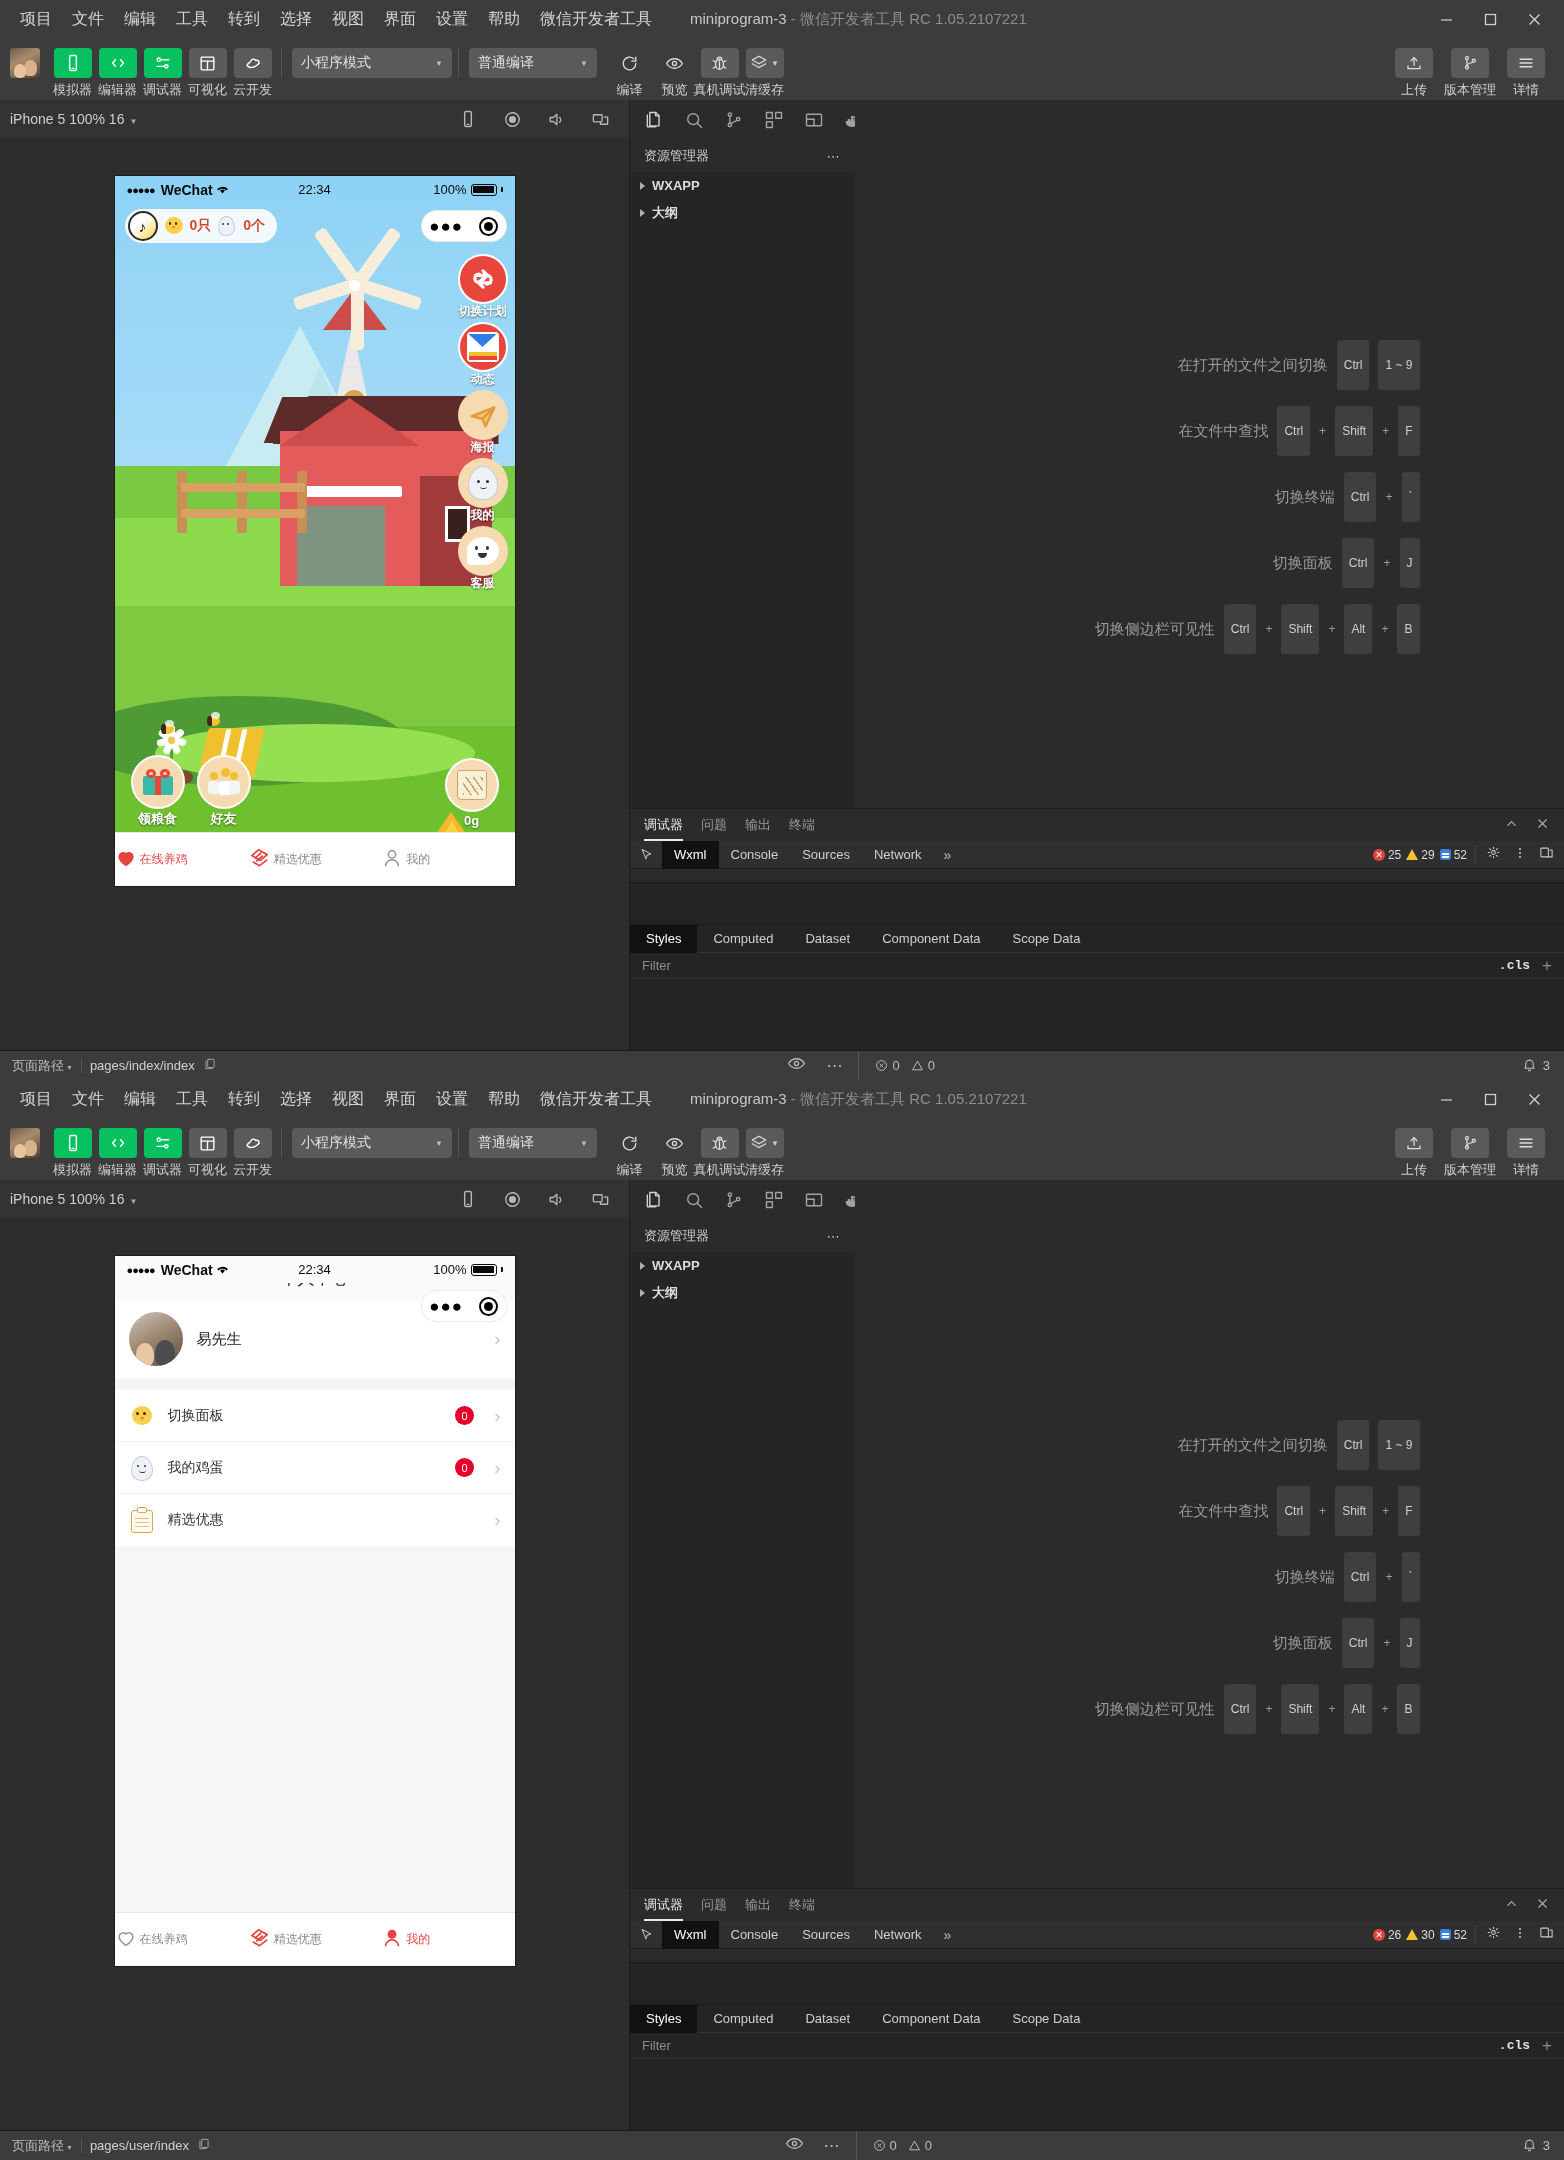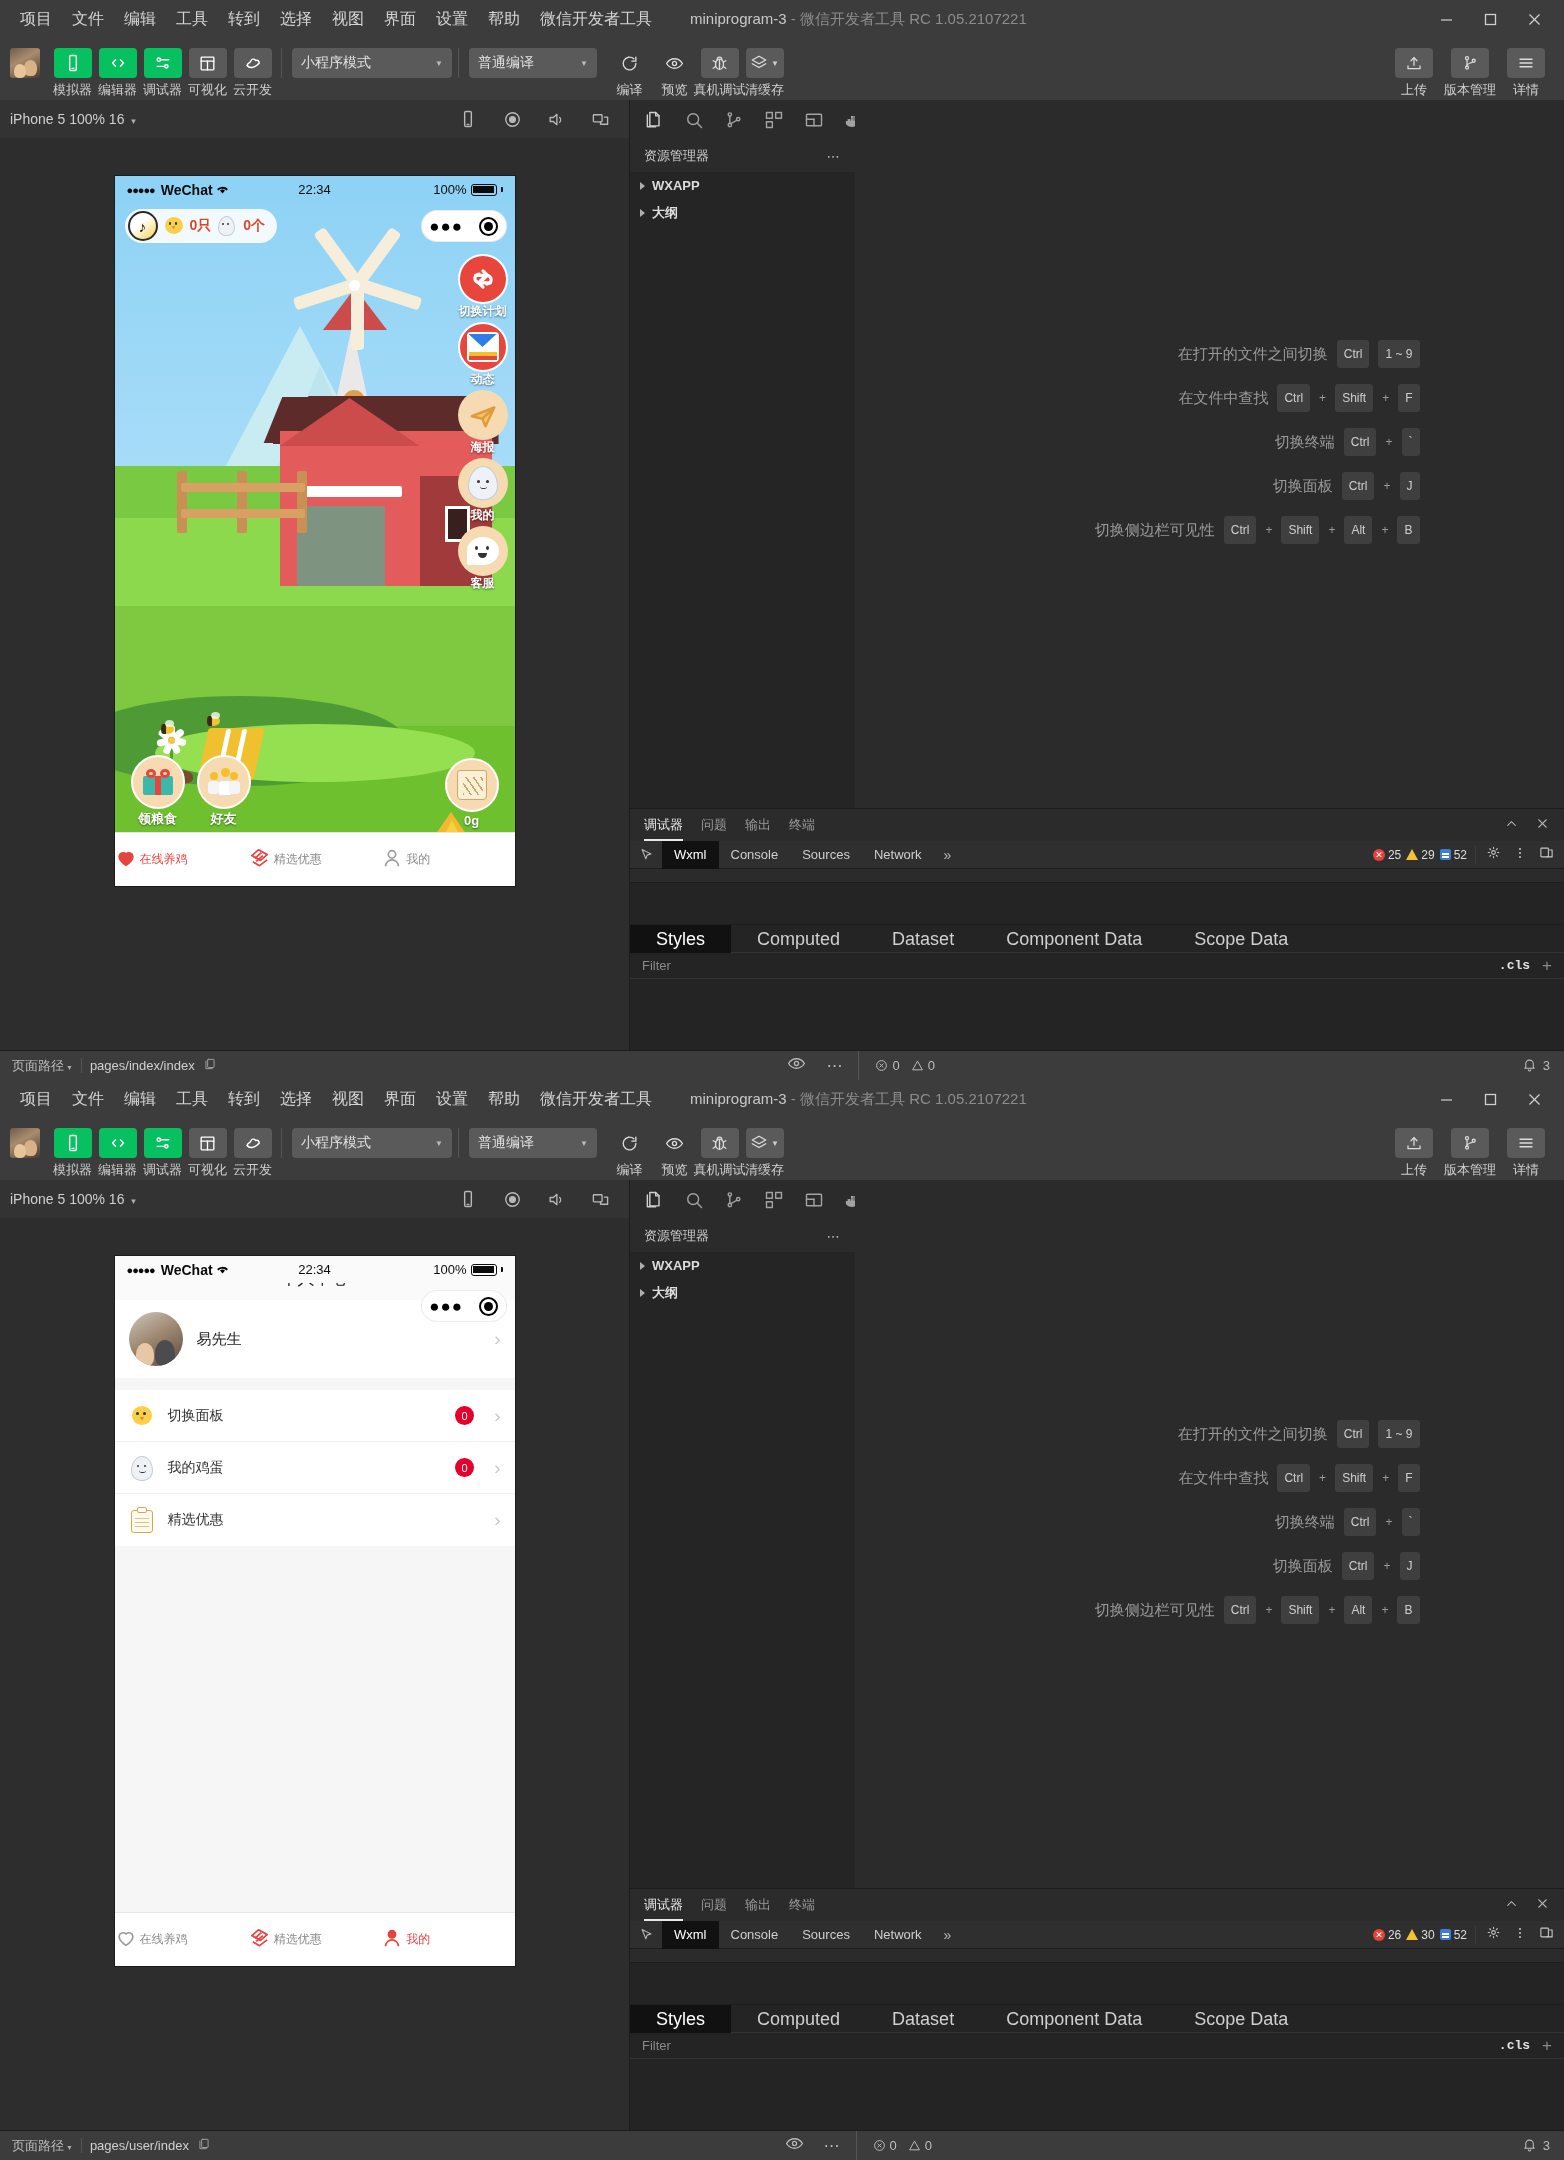--- a/index.html
+++ b/index.html
@@ -185,21 +185,21 @@
   .ed-act { width: 22px; height: 22px; display:flex; align-items:center; justify-content:center; opacity:.72;}
   .ed-act.active { opacity: 1; }
   .ed-exp-head { height: 32px; display:flex; align-items:center; padding: 0 14px; color:#cfcfcf; font-size: 13px; background:#2b2b2b;}
   .ed-dots { margin-left:auto; color:#bbb; letter-spacing:1.5px; font-size:13px;}
   .ed-tree-item { height: 27px; display:flex; align-items:center; gap: 7px; padding-left: 10px; color:#ddd; font-size: 13px; font-weight: bold; }
   .tw { width: 0; height: 0; border-left: 5px solid #b0b0b0; border-top: 4px solid transparent; border-bottom: 4px solid transparent; }
   .ed-main { flex: 1; background: #2b2b2b; position: relative; min-width: 0; }
   .kb-wrap { position:absolute; left:0; right:0; top: 240px; display:flex; flex-direction:column; gap: 16px; align-items: center;}
   .kb-row { display:flex; align-items:center; justify-content: flex-end; width: 420px; gap: 9px;}
   .kb-desc { color: #9a9a9a; font-size: 15px; text-align: right; flex: 1;}
-  .key { background: #3f3f3f; color:#cfcfcf; font-size: 12px; border-radius: 3px; padding: 7px 7px; min-width: 18px; text-align:center;}
+  .key { background: #3f3f3f; color:#cfcfcf; font-size: 12px; border-radius: 3px; padding: 18px 7px; min-width: 18px; text-align:center;}
   .kb-plus { color:#9a9a9a; font-size: 12px;}
 
   
   .dbg { height: 242px; background: #2b2b2b; border-top: 1px solid #1c1c1c; display:flex; flex-direction:column; flex:none;}
   .dbg-tabs { height: 32px; display:flex; align-items:center; padding: 0 14px; gap: 18px; position:relative;}
   .dbg-tab { color: #9a9a9a; font-size: 13px; height: 32px; line-height: 32px; position:relative;}
   .dbg-tab.active { color: #e8e8e8; }
   .dbg-tab.active::after { content:""; position:absolute; left:0; right:0; bottom:0; height:2px; background:#e8e8e8;}
   .dbg-acts { margin-left:auto; display:flex; gap: 16px; align-items:center;}
   .devtools { flex:1; background:#242424; display:flex; flex-direction:column; min-height:0;}
@@ -211,21 +211,21 @@
   .dt-counts { margin-left:auto; display:flex; align-items:center; gap:5px; padding-right:8px; border-right:1px solid #3c3c3c; height:18px;}
   .cnt { display:flex; align-items:center; gap:3px; color:#ddd; font-size:12px;}
   .dot-err { width:12px;height:12px;border-radius:50%;background:#e2443b;color:#fff;font-size:9px;display:flex;align-items:center;justify-content:center;}
   .tri-warn { width:0;height:0;border-left:6px solid transparent;border-right:6px solid transparent;border-bottom:11px solid #f1c232;}
   .sq-info { width:11px;height:11px;border-radius:2px;background:#3c7ddb;position:relative;}
   .sq-info::after{content:"";position:absolute;left:2px;top:4px;width:7px;height:1.5px;background:#fff;box-shadow:0 3px 0 #fff;}
   .dt-right { display:flex; align-items:center; gap:12px; padding: 0 10px;}
   .dt-strip { height: 14px; background:#2b2b2b; border-bottom:1px solid #1c1c1c;}
   .dt-blank { height: 42px; background:#242424; border-bottom:1px solid #1c1c1c;}
   .dt-sub { height: 28px; background:#242424; display:flex; align-items:center; border-bottom:1px solid #333;}
-  .sub-tab { color:#cfcfcf; font-size:18px; padding: 0 26px; height:28px; line-height:28px;}
+  .sub-tab { color:#cfcfcf; font-size:13px; padding: 0 16px; height:28px; line-height:28px;}
   .sub-tab.active { background:#111; color:#fff;}
   .dt-filter { height: 26px; display:flex; align-items:center; padding: 0 12px; border-bottom:1px solid #333;}
   .dt-filter .fl { color:#8a8a8a; font-size:13px;}
   .dt-filter .cls { margin-left:auto; color:#e0e0e0; font-size:13px; font-family:"Liberation Mono",monospace; font-weight:bold;}
   .dt-filter .plus { color:#8a8a8a; font-size:17px; margin-left:12px;}
   .dt-rest { flex:1; background:#242424;}
 
   
   .statusbar { height: 30px; background: #3c3c3c; display:flex; align-items:center; flex:none; border-top:1px solid #1c1c1c;}
   .sb-left { display:flex; align-items:center; padding-left: 12px; gap:8px;}

